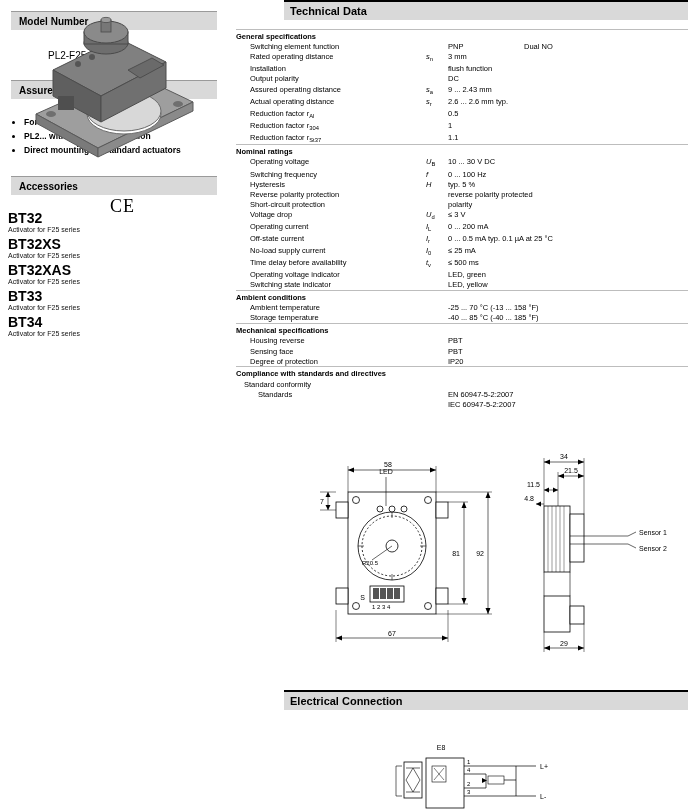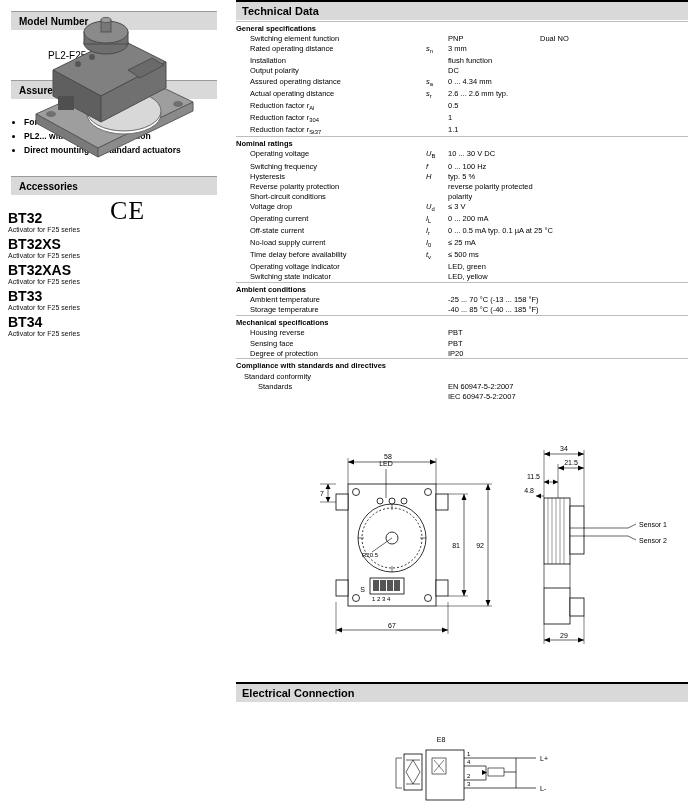--- a/index.html
+++ b/index.html
@@ -11,21 +11,21 @@
     color: #000;
     background: #fff;
     position: relative;
     overflow: hidden;
   }
   .page { position: relative; width: 688px; height: 812px; }
 
   
   .left { position: absolute; left: 0; top: 0; width: 228px; height: 812px; background: #fff; }
   .product-photo { position: absolute; left: 18px; top: 10px; width: 190px; height: 160px; }
-  .ce-mark { position: absolute; left: 110px; top: 196px; font-family: "Liberation Serif", serif; font-size: 26px; letter-spacing: 1px; }
+  .ce-mark { position: absolute; left: 110px; top: 196px; font-family: "Liberation Serif", serif; font-size: 18px; letter-spacing: 1px; }
 
   .sec-head {
     background: #d9d9d9;
     font-weight: bold;
     font-size: 10px;
     padding: 4px 8px 3px 8px;
     border-top: 1px solid #9a9a9a;
   }
   .left .sec-head { margin: 11px; }
   .left-block { padding: 4px 8px 6px 8px; }
@@ -37,28 +37,29 @@
   .acc-desc { font-size: 7px; color: #111; }
 
   
   .right { position: absolute; left: 236px; top: 0; width: 452px; }
   .panel-head {
     background: #d9d9d9;
     border-top: 2px solid #000;
     font-weight: bold;
     font-size: 11px;
     padding: 3px 6px 3px 6px;
+    margin-left: 48px;
   }
-  .td-table { width: 100%; border-collapse: collapse; margin-top: 1px; }
+  .td-table { width: 100%; border-collapse: collapse; margin-top: 9px; }
   .td-table td { font-size: 7.5px; padding: 0.4px 0; vertical-align: top; line-height: 1.25; }
   .grp { font-weight: bold; padding-top: 2px !important; }
   .c-label { width: 190px; padding-left: 14px !important; }
   .c-sym { width: 22px; font-style: italic; }
   .c-val { }
-  .c-val2 { width: 92px; }
+  .c-val2 { width: 76px; }
   .sub { font-size: 5.8px; vertical-align: -2px; font-style: normal; }
   .grp-row td { border-top: 1px solid #bdbdbd; }
 
   
   .dims-box { position: relative; height: 278px; }
   .ec-box { position: relative; height: 118px; }
   svg { display: block; }
   .lbl { font-family: "Liberation Sans", sans-serif; font-size: 7px; }
   .lbl-s { font-family: "Liberation Sans", sans-serif; font-size: 6px; }
 </style>
@@ -169,21 +170,21 @@
           </tr>
         <tr>
             <td class="c-label">Output polarity</td>
             <td class="c-sym"></td>
             <td class="c-val2">DC</td>
             <td class="c-val"></td>
           </tr>
         <tr>
             <td class="c-label">Assured operating distance</td>
             <td class="c-sym">s<span class="sub">a</span></td>
-            <td class="c-val2">0 ... 4.34 mm</td>
+            <td class="c-val2">9 ... 2.43 mm</td>
             <td class="c-val"></td>
           </tr>
         <tr>
             <td class="c-label">Actual operating distance</td>
             <td class="c-sym">s<span class="sub">r</span></td>
             <td class="c-val2">2.6 ... 2.6 mm typ.</td>
             <td class="c-val"></td>
           </tr>
         <tr>
             <td class="c-label"><span>Reduction factor r</span><span class="sub">Al</span></td>
@@ -224,21 +225,21 @@
             <td class="c-sym">H</td>
             <td class="c-val2">typ. 5 %</td>
             <td class="c-val"></td>
           </tr>
         <tr>
             <td class="c-label">Reverse polarity protection</td>
             <td class="c-sym"></td>
             <td class="c-val2" colspan="2">reverse polarity protected</td>
           </tr>
         <tr>
-            <td class="c-label">Short-circuit conditions</td>
+            <td class="c-label">Short-circuit protection</td>
             <td class="c-sym"></td>
             <td class="c-val2">polarity</td>
             <td class="c-val"></td>
           </tr>
         <tr>
             <td class="c-label">Voltage drop</td>
             <td class="c-sym">U<span class="sub">d</span></td>
             <td class="c-val2">≤ 3 V</td>
             <td class="c-val"></td>
           </tr>

